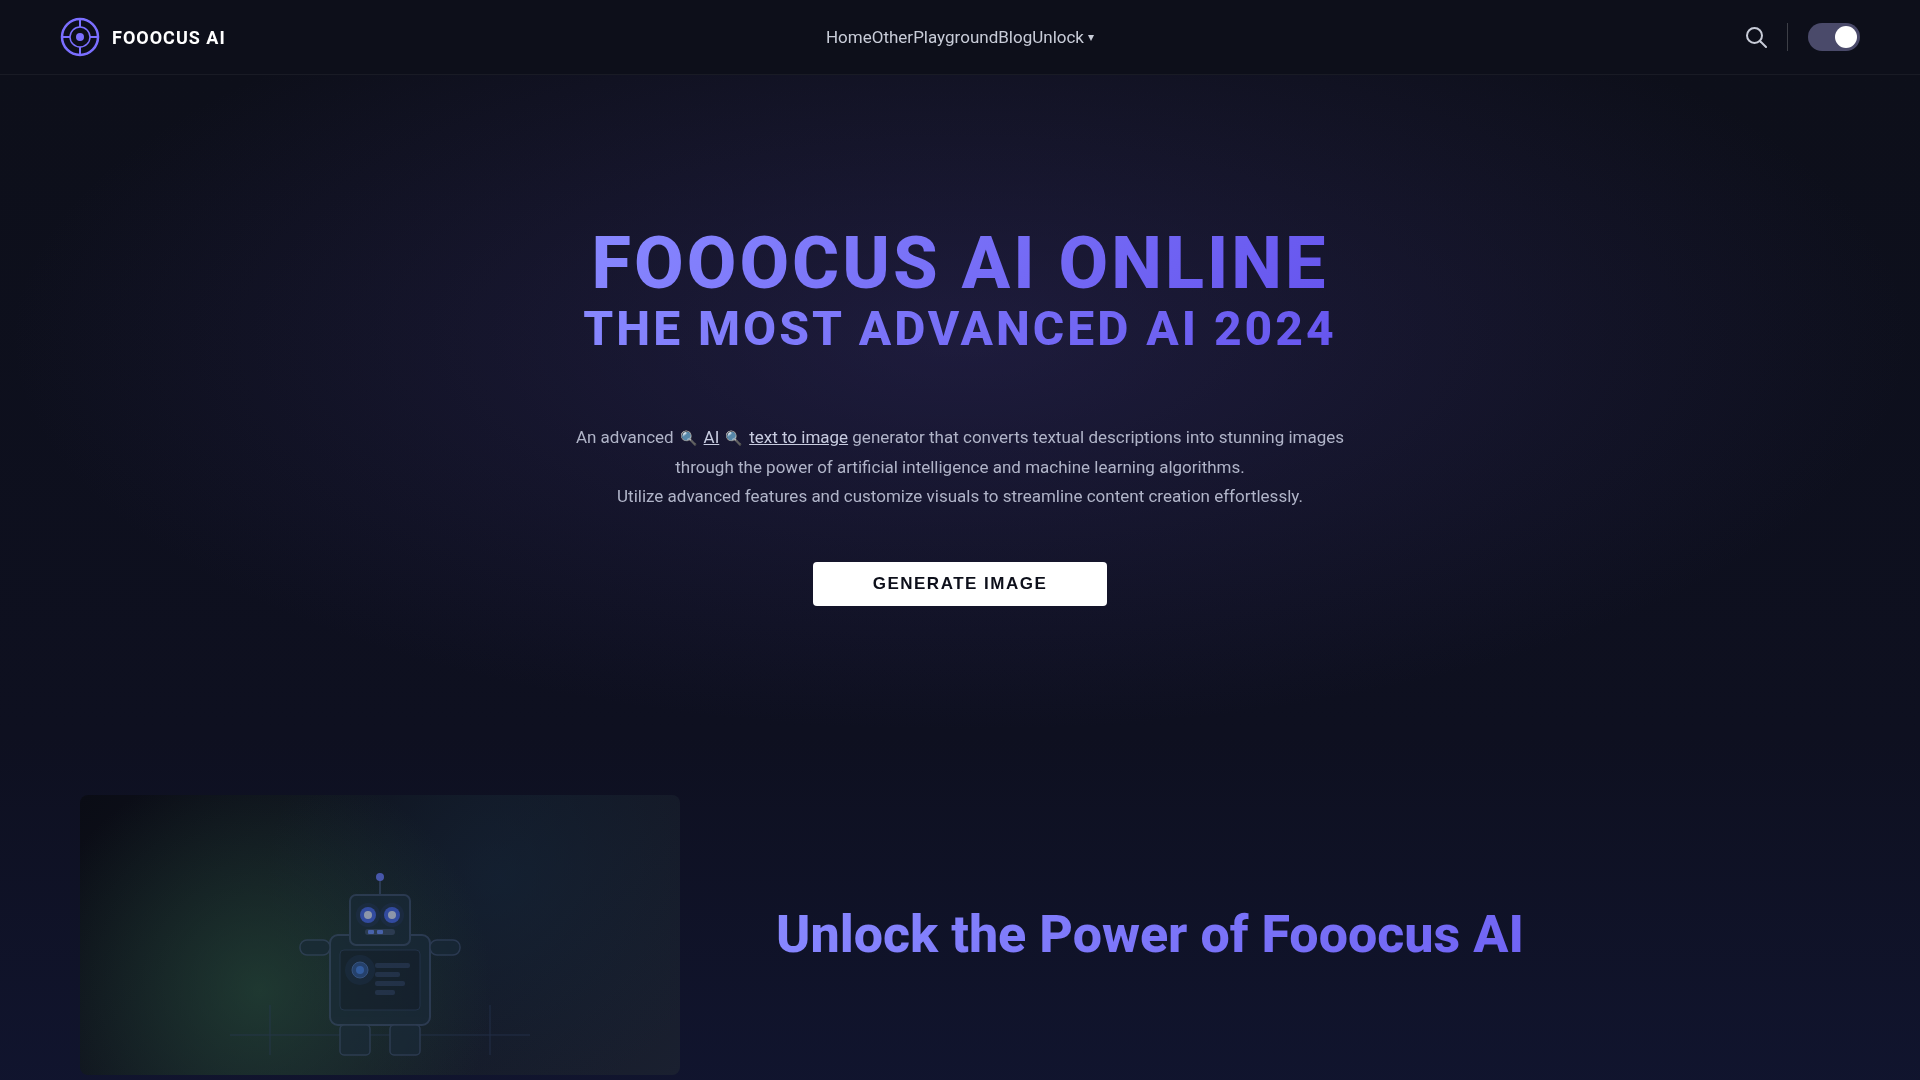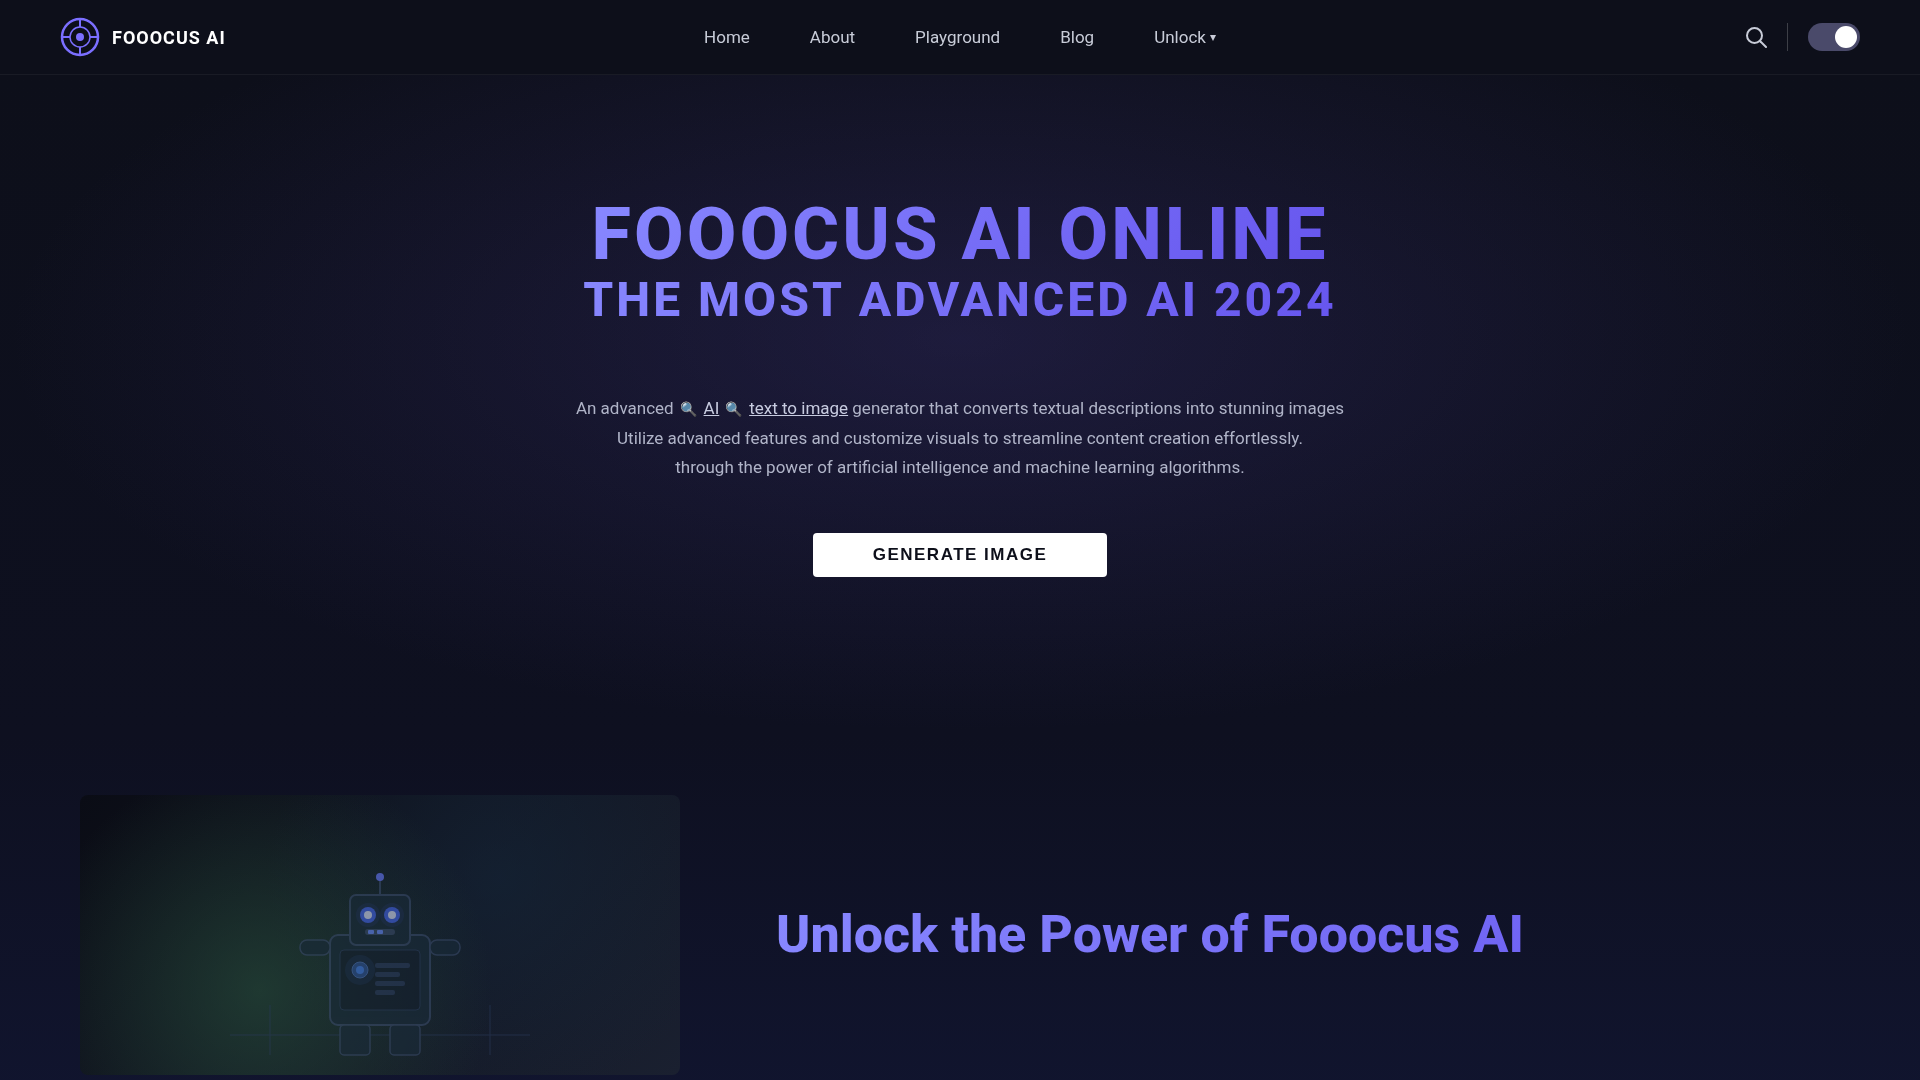--- a/index.html
+++ b/index.html
@@ -46,21 +46,20 @@
       font-size: 18px;
       font-weight: 700;
       color: #ffffff;
       letter-spacing: 1px;
       text-transform: uppercase;
     }
 
     .nav-links {
       display: flex;
       align-items: center;
-      gap: 60px;
       position: absolute;
       left: 50%;
       transform: translateX(-50%);
       justify-content: space-between;
     }
 
     .nav-link {
       font-size: 17px;
       color: #c8ccd8;
       cursor: pointer;
@@ -121,20 +120,21 @@
       position: absolute;
       right: 3px;
       transition: all 0.2s;
     }
 
     
     .hero-section {
       display: flex;
       flex-direction: column;
       align-items: center;
+      justify-content: center;
       padding: 120px 40px 100px;
       background: radial-gradient(ellipse at 50% 40%, rgba(60, 50, 120, 0.35) 0%, transparent 70%),
                   linear-gradient(180deg, #0d0f1a 0%, #0e1020 100%);
       min-height: 660px;
       text-align: center;
     }
 
     .hero-title-line1 {
       font-size: 72px;
       font-weight: 800;
@@ -268,21 +268,21 @@
       <line x1="20" y1="2" x2="20" y2="10" stroke="#7b6fff" stroke-width="2"></line>
       <line x1="20" y1="30" x2="20" y2="38" stroke="#7b6fff" stroke-width="2"></line>
       <line x1="2" y1="20" x2="10" y2="20" stroke="#7b6fff" stroke-width="2"></line>
       <line x1="30" y1="20" x2="38" y2="20" stroke="#7b6fff" stroke-width="2"></line>
     </svg>
     <span class="logo-text">FOOOCUS AI</span>
   </div>
 
   <div class="nav-links">
     <a class="nav-link">Home</a>
-    <a class="nav-link">About</a>
+    <a class="nav-link">Other</a>
     <a class="nav-link">Playground</a>
     <a class="nav-link">Blog</a>
     <a class="nav-link nav-link-other">
       <span>Unlock</span>
       <span class="chevron-down">▾</span>
     </a>
   </div>
 
   <div class="nav-right">
     <button class="search-icon-btn">
@@ -304,22 +304,22 @@
 
   <div class="hero-description">
     <p>
       An advanced
       <span class="search-inline">🔍</span>
       <span class="highlight-ai">AI</span>
       <span class="search-inline">🔍</span>
       <span class="highlight-tti">text to image</span>
       generator that converts textual descriptions into stunning images
     </p>
+    <p>through the power of artificial intelligence and machine learning algorithms.</p>
     <p>Utilize advanced features and customize visuals to streamline content creation effortlessly.</p>
-    <p>through the power of artificial intelligence and machine learning algorithms.</p>
   </div>
 
   <button class="generate-btn">GENERATE IMAGE</button>
 </section>
 
 <section class="lower-section">
   <div class="lower-image-placeholder">
     <div class="lower-image-inner">
 
       <svg class="robot-svg" width="340" height="220" viewBox="0 0 340 220" fill="none">

